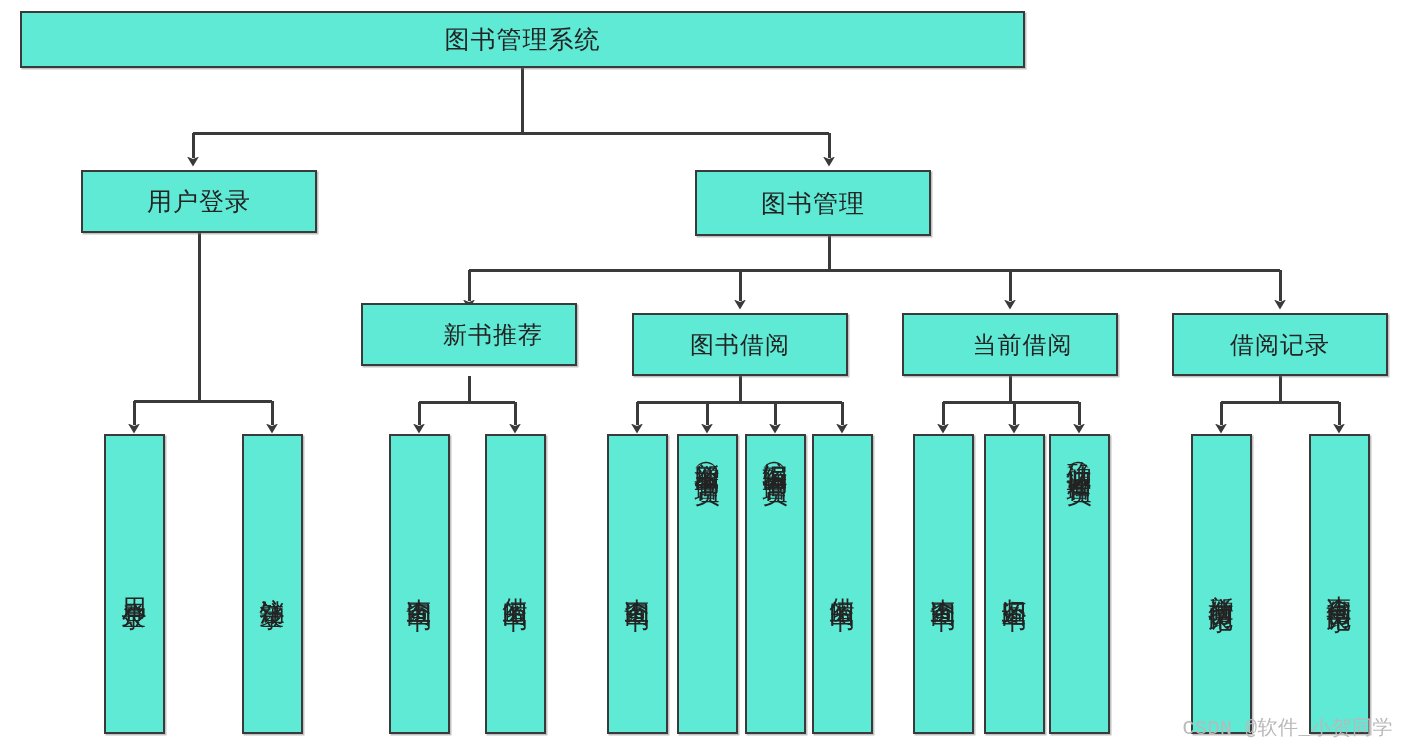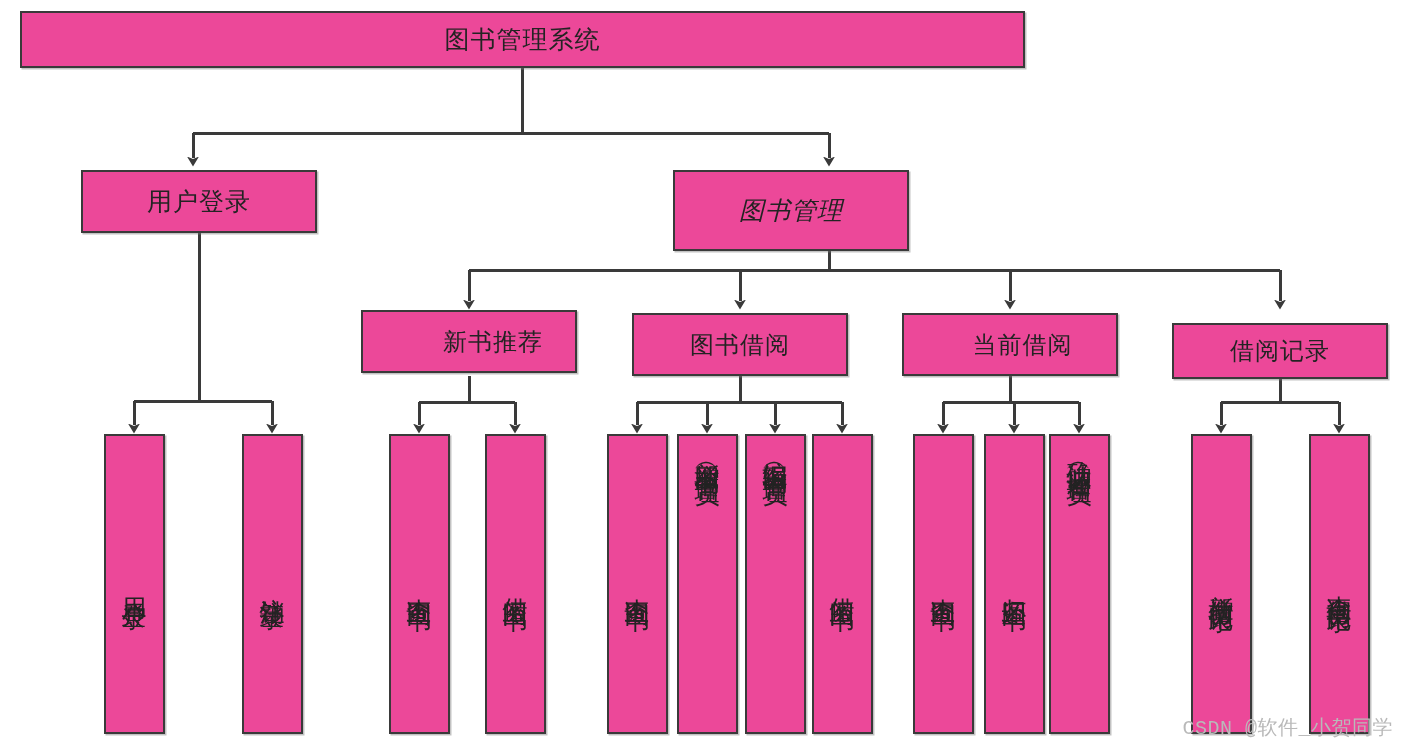--- a/index.html
+++ b/index.html
@@ -3,21 +3,21 @@
 <meta charset="utf-8">
 <style>
   html,body{margin:0;padding:0;background:#ffffff;}
   body{width:1405px;height:747px;font-family:"Liberation Sans","DejaVu Sans",sans-serif;}
   #canvas{position:relative;width:1405px;height:747px;overflow:hidden;background:#fff;}
   svg#wires{position:absolute;left:0;top:0;width:1405px;height:747px;pointer-events:none;}
 
   .node{
     position:absolute;
     box-sizing:border-box;
-    background:#ec4899;
+    background:#5eead4;
     border:2.5px solid #3a3a3a;
     display:flex;
     align-items:center;
     justify-content:center;
     color:#1d1d1d;
     box-shadow:1.5px 1.5px 0 rgba(120,120,120,.45);
   }
   .node .lbl{
     font-size:25px;
     line-height:1.15;
@@ -109,37 +109,37 @@
   </svg>
 
   <div class="node root" style="left:20px;top:11px;width:1005px;height:57px;">
     <span class="lbl">图书管理系统</span>
   </div>
 
   <div class="node lvl2" style="left:81px;top:170px;width:236px;height:63px;">
     <span class="lbl">用户登录</span>
   </div>
 
-  <div class="node lvl2" style="left:673px;top:170px;width:236px;height:81px;font-style:italic;">
+  <div class="node lvl2" style="left:695px;top:170px;width:236px;height:66px;">
     <span class="lbl">图书管理</span>
   </div>
 
-  <div class="node lvl3" style="left:361px;top:310px;width:216px;height:63px;padding-left:48px;">
+  <div class="node lvl3" style="left:361px;top:303px;width:216px;height:63px;padding-left:48px;">
     <span class="lbl">新书推荐</span>
   </div>
 
   <div class="node lvl3" style="left:632px;top:313px;width:216px;height:63px;align-items:center;">
     <span class="lbl">图书借阅</span>
   </div>
 
   <div class="node lvl3" style="left:902px;top:313px;width:216px;height:63px;padding-left:25px;">
     <span class="lbl">当前借阅</span>
   </div>
 
-  <div class="node lvl3" style="left:1172px;top:323px;width:216px;height:56px;">
+  <div class="node lvl3" style="left:1172px;top:313px;width:216px;height:63px;">
     <span class="lbl">借阅记录</span>
   </div>
 
   <div class="node leaf mid" style="left:104px;top:434px;width:61px;height:300px;">
     <span class="lbl">用户登录</span>
   </div>
 
   <div class="node leaf mid" style="left:242px;top:434px;width:61px;height:300px;">
     <span class="lbl">注销登录</span>
   </div>

